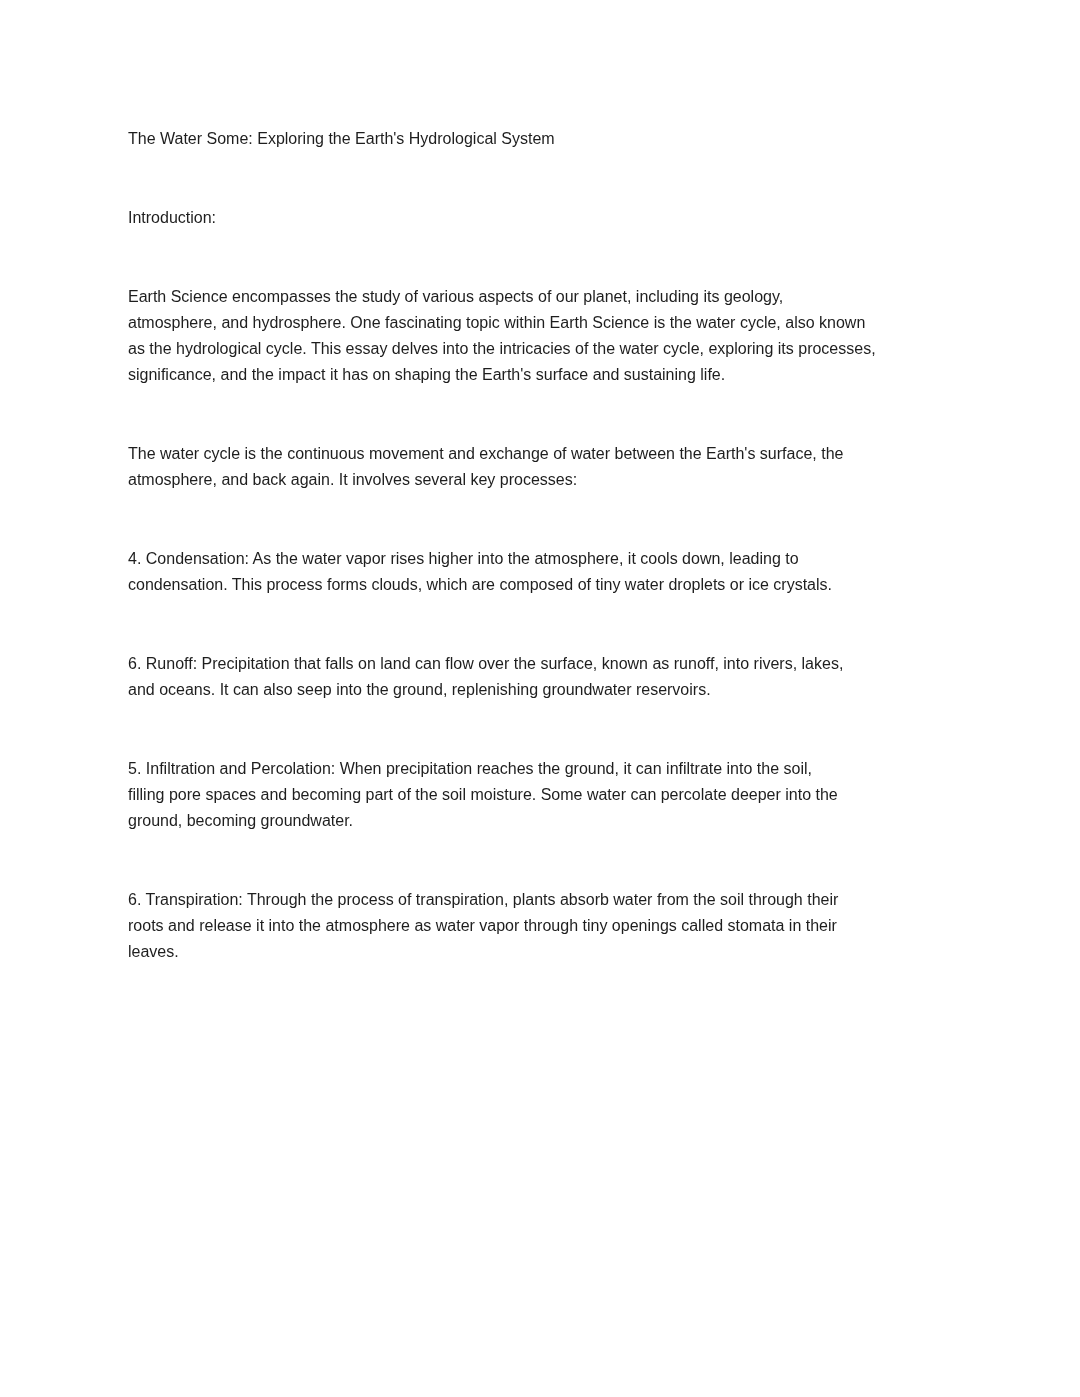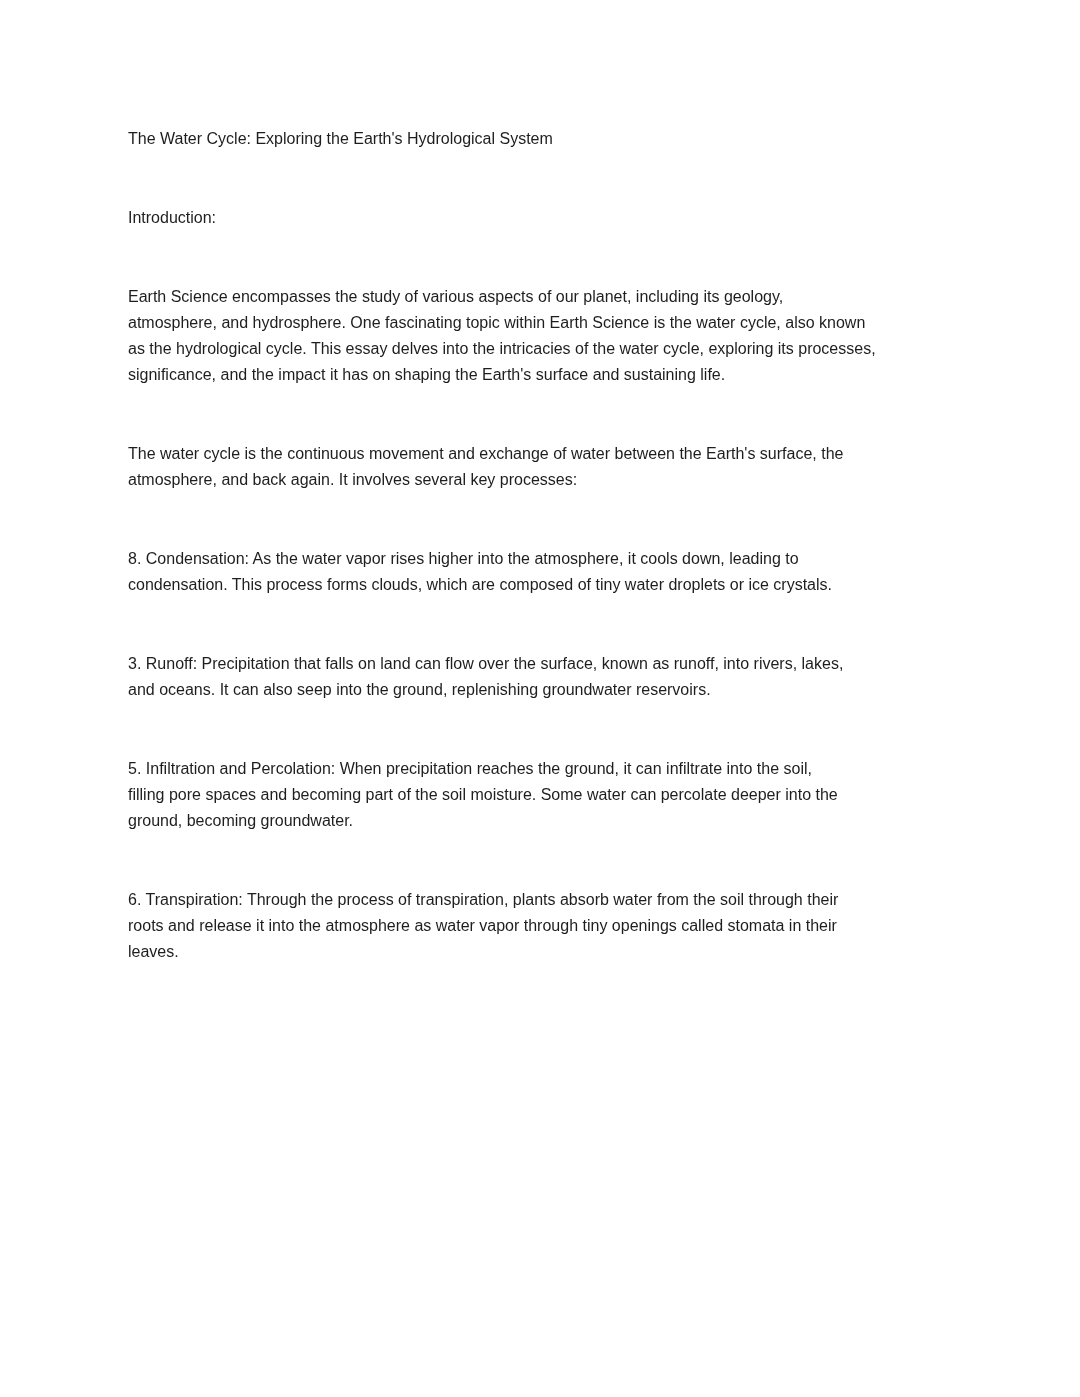--- a/index.html
+++ b/index.html
@@ -29,34 +29,34 @@
     letter-spacing: 0;
   }
   .block:last-child {
     margin-bottom: 16px;
   }
 </style>
 </head>
 <body>
 
 <div class="page">
-  <p class="block">The Water Cycle: Exploring the Earth's Hydrological System</p>
+  <p class="block">The Water Some: Exploring the Earth's Hydrological System</p>
 
   <p class="block">Introduction:</p>
   <p class="block">Earth Science encompasses the study of various aspects of our planet, including its geology,
 atmosphere, and hydrosphere. One fascinating topic within Earth Science is the water cycle, also known
 as the hydrological cycle. This essay delves into the intricacies of the water cycle, exploring its processes,
 significance, and the impact it has on shaping the Earth's surface and sustaining life.</p>
 
   <p class="block">The water cycle is the continuous movement and exchange of water between the Earth's surface, the
 atmosphere, and back again. It involves several key processes:</p>
 
-  <p class="block">8. Condensation: As the water vapor rises higher into the atmosphere, it cools down, leading to
+  <p class="block">4. Condensation: As the water vapor rises higher into the atmosphere, it cools down, leading to
 condensation. This process forms clouds, which are composed of tiny water droplets or ice crystals.</p>
-  <p class="block">3. Runoff: Precipitation that falls on land can flow over the surface, known as runoff, into rivers, lakes,
+  <p class="block">6. Runoff: Precipitation that falls on land can flow over the surface, known as runoff, into rivers, lakes,
 and oceans. It can also seep into the ground, replenishing groundwater reservoirs.</p>
   <p class="block">5. Infiltration and Percolation: When precipitation reaches the ground, it can infiltrate into the soil,
 filling pore spaces and becoming part of the soil moisture. Some water can percolate deeper into the
 ground, becoming groundwater.</p>
   <p class="block">6. Transpiration: Through the process of transpiration, plants absorb water from the soil through their
 roots and release it into the atmosphere as water vapor through tiny openings called stomata in their
 leaves.</p>
 </div>
 
 </body></html>

